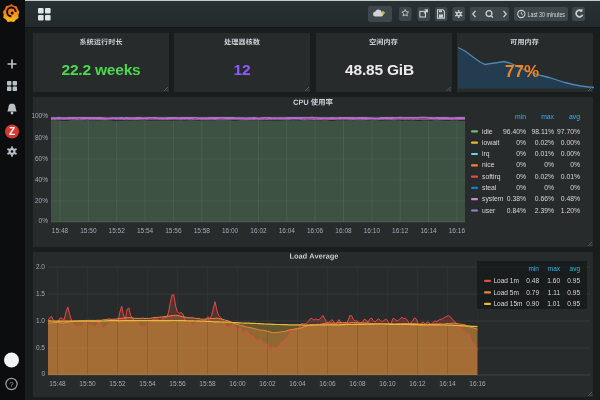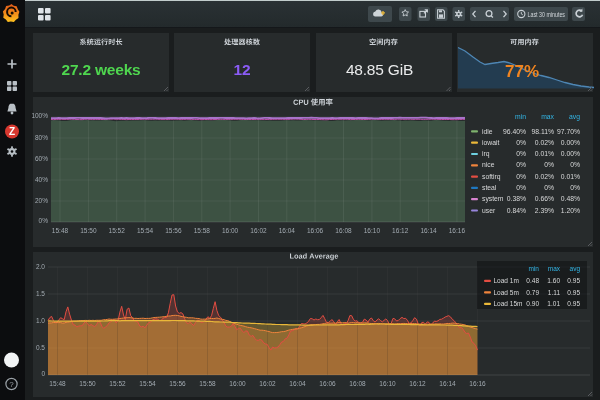--- a/index.html
+++ b/index.html
@@ -11,23 +11,23 @@
 <div style="position:absolute;left:25px;top:0;width:575px;height:28px;background:linear-gradient(180deg,#2a3134,#232a2c);border-top:1px solid #c2cccc;border-bottom:1px solid #14171a;"></div>
 <div style="position:absolute;left:0;top:0;width:25px;height:400px;background:#0c0d0f;"></div>
 
 <div class="panel" style="left:33px;top:33px;width:136px;height:59px;"></div>
 <div class="panel" style="left:174px;top:33px;width:136px;height:59px;"></div>
 <div class="panel" style="left:315.5px;top:33px;width:136px;height:59px;"></div>
 <div class="panel" style="left:457px;top:33px;width:136px;height:59px;"></div>
 <div class="panel" style="left:33px;top:97px;width:560px;height:150px;"></div>
 <div class="panel" style="left:33px;top:252px;width:560px;height:145px;"></div>
 
-<div style="position:absolute;left:33px;top:61px;width:136px;text-align:center;font-size:15.5px;font-weight:bold;color:#4fd64f;letter-spacing:-0.2px;">27.2 weeks</div>
+<div style="position:absolute;left:33px;top:61px;width:136px;text-align:center;font-size:15.5px;font-weight:bold;color:#4fd64f;letter-spacing:-0.2px;">22.2 weeks</div>
 <div style="position:absolute;left:174px;top:61px;width:136px;text-align:center;font-size:15.5px;font-weight:bold;color:#8b5cf6;">12</div>
-<div style="position:absolute;left:315.5px;top:61px;width:128px;text-align:center;font-size:15.5px;font-weight:normal;color:#eaebec;letter-spacing:-0.2px;">48.85 GiB</div>
+<div style="position:absolute;left:315.5px;top:61px;width:128px;text-align:center;font-size:15.5px;font-weight:bold;color:#eaebec;letter-spacing:-0.2px;">48.85 GiB</div>
 
 <svg width="136" height="59" viewBox="0 0 136 59" style="left:457px;top:33px;">
   <polygon points="1.0,14.5 8.0,18.0 16.0,24.0 23.0,29.0 28.0,31.5 34.0,30.5 41.0,29.5 47.0,28.5 53.0,30.0 60.0,33.0 68.0,37.0 76.0,40.0 84.0,42.5 92.0,44.5 100.0,47.0 108.0,49.5 116.0,51.5 124.0,53.0 132.0,54.0 137.0,54.5 137.0,55.5 1.0,55.5" fill="rgba(25,118,195,0.24)"></polygon>
   <polyline points="1.0,14.5 8.0,18.0 16.0,24.0 23.0,29.0 28.0,31.5 34.0,30.5 41.0,29.5 47.0,28.5 53.0,30.0 60.0,33.0 68.0,37.0 76.0,40.0 84.0,42.5 92.0,44.5 100.0,47.0 108.0,49.5 116.0,51.5 124.0,53.0 132.0,54.0 137.0,54.5" fill="none" stroke="#4e86b4" stroke-width="1.3"></polyline>
   <text x="65" y="43.5" text-anchor="middle" font-size="17" font-weight="bold" fill="#ef8420">77%</text>
 </svg>
 
 <svg width="562" height="150" viewBox="0 0 562 150" style="left:35px;top:97px;">
   <g class="grid">
       <line x1="16" y1="20" x2="430" y2="20"></line>

